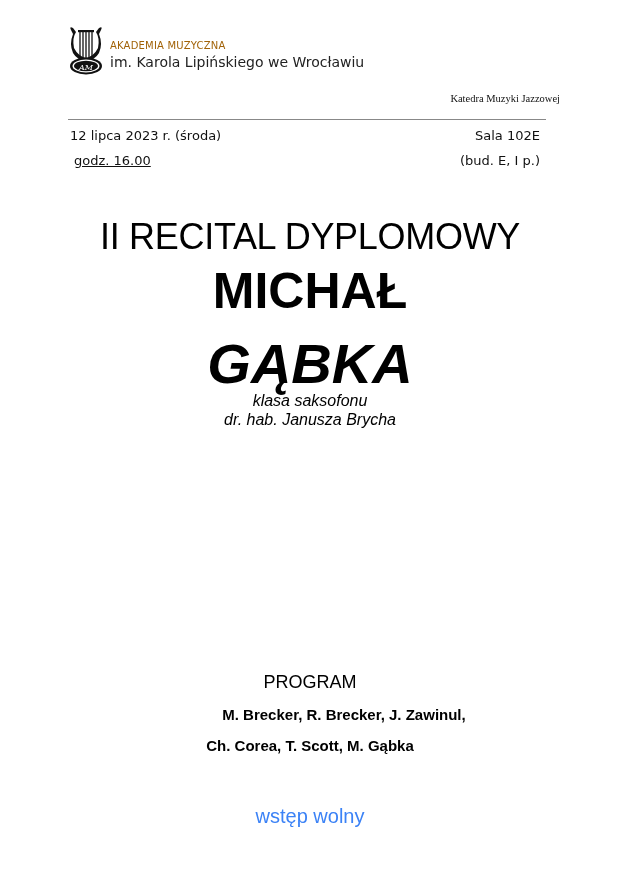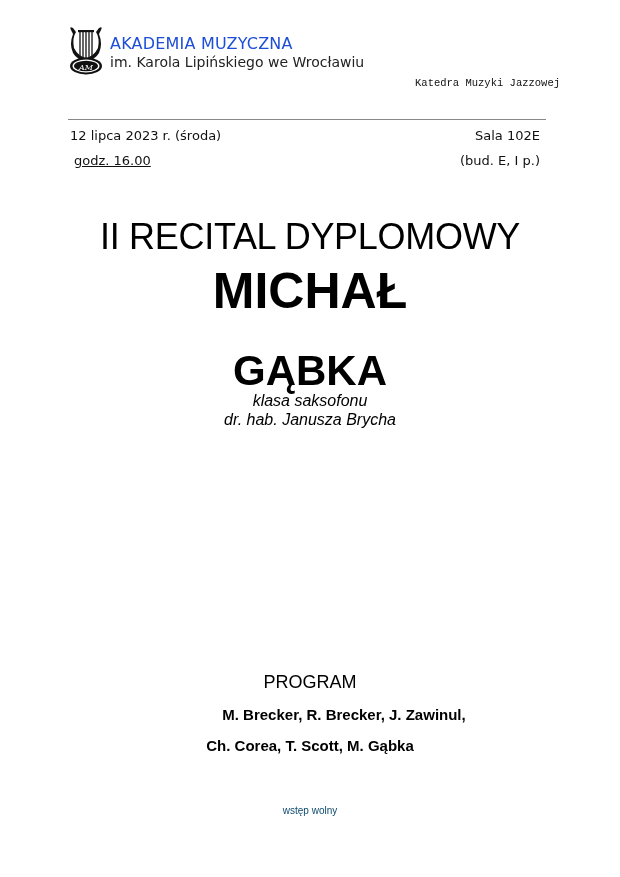--- a/index.html
+++ b/index.html
@@ -1,36 +1,36 @@
 <!DOCTYPE html>
 <html><head>
 <meta charset="utf-8">
 <style>
   html, body { margin:0; padding:0; }
   body { width:620px; height:877px; background:#ffffff; position:relative; overflow:hidden; font-family:"Liberation Sans", sans-serif; color:#000; }
   .logo { position:absolute; left:68px; top:26px; width:36px; height:50px; }
-  .inst-name { position:absolute; left:110px; top:34px; font-family:"DejaVu Sans", sans-serif; font-size:16px; letter-spacing:0.2px; color:#1d4ed8; white-space:nowrap; }
+  .inst-name { position:absolute; left:110px; top:40px; font-family:"DejaVu Sans", sans-serif; font-size:10px; letter-spacing:0.2px; color:#a16207; white-space:nowrap; }
   .inst-sub { position:absolute; left:110px; top:54px; font-family:"DejaVu Sans", sans-serif; font-size:14px; color:#222; white-space:nowrap; }
-  .dept { position:absolute; right:60px; top:77px; font-family:Liberation Mono, monospace; font-size:10.5px; color:#111; white-space:nowrap;padding-left:24px; }
+  .dept { position:absolute; right:60px; top:93px; font-family:Liberation Serif, serif; font-size:10.5px; color:#111; white-space:nowrap;padding-left:24px; }
   .rule { position:absolute; left:68px; top:119px; width:478px; height:1px; background:#888; }
   .meta { position:absolute; font-family:"DejaVu Sans", sans-serif; font-size:13px; color:#111; white-space:nowrap; }
   .meta.l1 { left:70px; top:128px; }
   .meta.l2 { left:74px; top:153px;text-decoration:underline; }
   .meta.r1 { right:80px; top:128px; }
   .meta.r2 { right:80px; top:153px; }
   .center { position:absolute; left:0; width:620px; text-align:center; white-space:nowrap; }
   .recital { top:216px; font-size:36px; letter-spacing:-0.3px; }
   .name1 { top:262px; font-size:50px; font-weight:bold; }
-  .name2 { top:347px; font-size:42px; font-weight:bold; }
+  .name2 { top:331px; font-size:56px; font-weight:bold;font-style:italic; }
   .class-line { top:392px; font-size:16px; font-style:italic; }
   .teacher { top:411px; font-size:16px; font-style:italic; }
   .program-h { top:672px; font-size:18px; }
   .composers1 { top:706px; font-size:15px; font-weight:bold;padding-left:34px; }
   .composers2 { top:737px; font-size:15px; font-weight:bold; }
-  .entry { top:805px; font-size:10px; color:#0c4a6e; }
+  .entry { top:805px; font-size:20px; color:#3b82f6; }
 </style>
 </head>
 <body>
 
 <div class="logo">
   <svg width="36" height="50" viewBox="0 0 36 50">
     <path d="M3 4 Q1 0 5 2 L8 6 Q4 12 6 22 Q10 30 18 32 Q26 30 30 22 Q32 12 28 6 L31 2 Q35 0 33 4 L31 8 Q35 18 31 27 Q27 34 18 35 Q9 34 5 27 Q1 18 5 8 Z" fill="#111"></path>
     <rect x="10" y="4" width="16" height="2.2" fill="#111"></rect>
     <line x1="12" y1="6" x2="12" y2="31" stroke="#111" stroke-width="1.3"></line>
     <line x1="15" y1="6" x2="15" y2="32" stroke="#111" stroke-width="1.3"></line>

